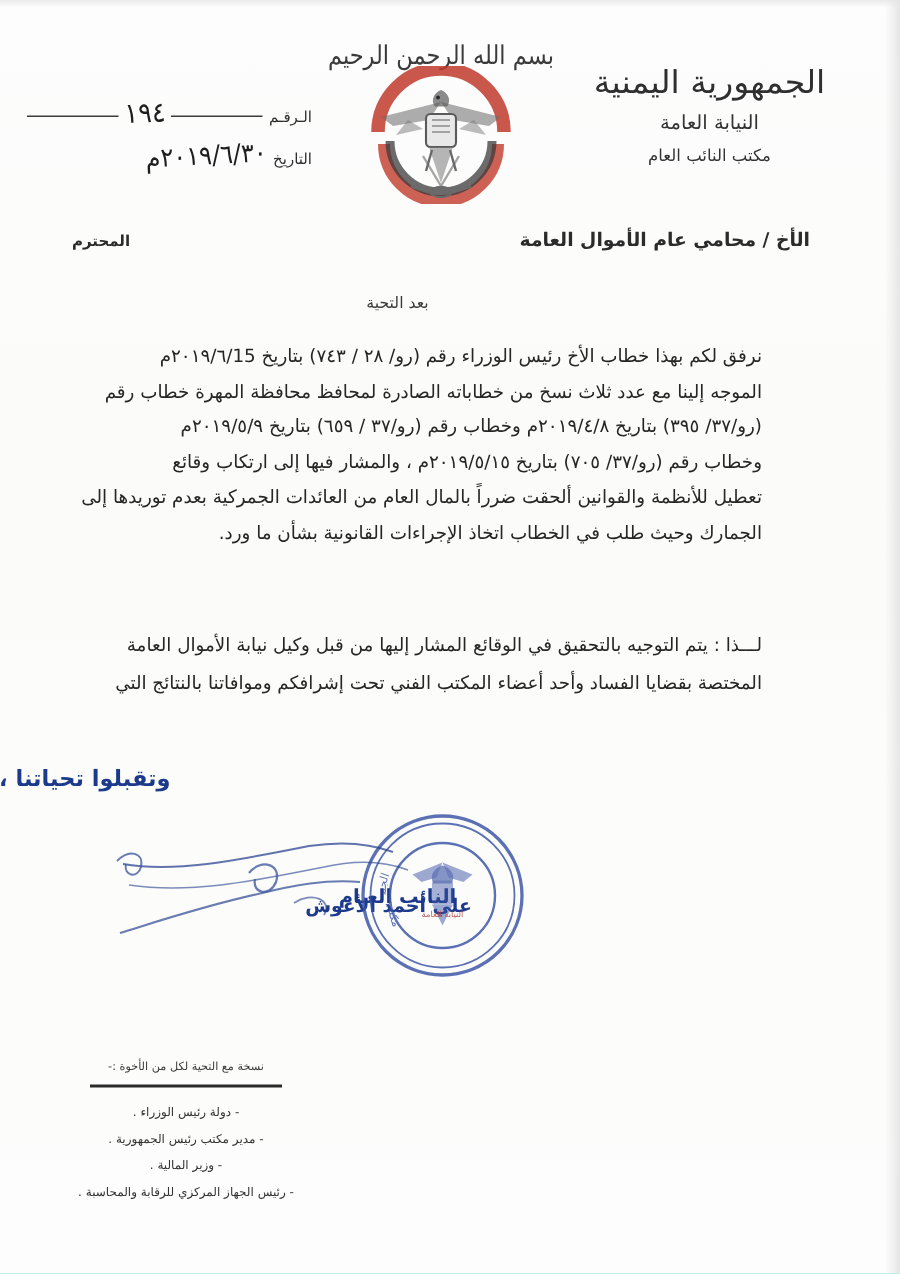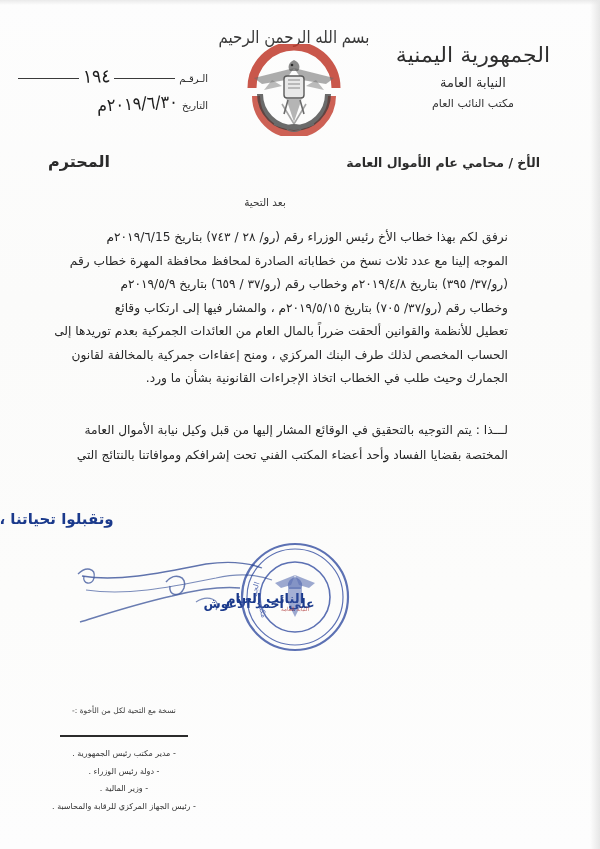--- a/index.html
+++ b/index.html
@@ -149,21 +149,21 @@
     justify-content: space-between;
     align-items: baseline;
   }
   .addressee {
     font-size: 12.5px;
     font-weight: bold;
     color: #2b2b2b;
     letter-spacing: 0.2px;
   }
   .respect {
-    font-size: 16px;
+    font-size: 10px;
     font-weight: bold;
     color: #2b2b2b;
   }
   .greeting {
     position: absolute;
     top: 196px;
     right: 0; left: 0;
     text-align: center;
     font-size: 10.5px;
     font-weight: normal;
@@ -253,21 +253,21 @@
     position: absolute;
     top: 706px;
     right: 362px;
     width: 228px;
     text-align: center;
   }
   .cc-title {
     font-size: 7.5px;
     color: #3a3a3a;
     letter-spacing: 0.2px;
-    margin-bottom: 20px;
+    margin-bottom: 8px;
     text-align: center;
   }
   .cc-rule {
     width: 128px;
     height: 2px;
     background: #2b2b2b;
     margin: 0 auto 8px auto;
   }
   .cc-item {
     font-size: 8px;
@@ -344,21 +344,20 @@
     <div class="respect">المحترم</div>
   </div>
   <div class="greeting">بعد التحية</div>
 
   <div class="body-block">
     <div class="body-line">نرفق لكم بهذا خطاب الأخ رئيس الوزراء رقم (رو/ ٢٨ / ٧٤٣) بتاريخ ٢٠١٩/٦/15م</div>
     <div class="body-line">الموجه إلينا مع عدد ثلاث نسخ من خطاباته الصادرة لمحافظ محافظة المهرة خطاب رقم</div>
     <div class="body-line">(رو/٣٧/ ٣٩٥) بتاريخ ٢٠١٩/٤/٨م وخطاب رقم (رو/٣٧ / ٦٥٩) بتاريخ ٢٠١٩/٥/٩م</div>
     <div class="body-line">وخطاب رقم (رو/٣٧/ ٧٠٥) بتاريخ ٢٠١٩/٥/١٥م ، والمشار فيها إلى ارتكاب وقائع</div>
     <div class="body-line">تعطيل للأنظمة والقوانين ألحقت ضرراً بالمال العام من العائدات الجمركية بعدم توريدها إلى</div>
-    <div class="body-line">الحساب المخصص لذلك طرف البنك المركزي ، ومنح إعفاءات جمركية بالمخالفة لقانون</div>
     <div class="body-line last">الجمارك وحيث طلب في الخطاب اتخاذ الإجراءات القانونية بشأن ما ورد.</div>
   </div>
 
   <div class="para2">
     <div class="body-line">لـــذا : يتم التوجيه بالتحقيق في الوقائع المشار إليها من قبل وكيل نيابة الأموال العامة</div>
     <div class="body-line">المختصة بقضايا الفساد وأحد أعضاء المكتب الفني تحت إشرافكم وموافاتنا بالنتائج التي</div>
   </div>
 
   <div class="closing">وتقبلوا تحياتنا ،،،</div>
   <div class="sig-title">النائب العـام</div>
@@ -396,18 +395,18 @@
       <path d="M4 66 C30 58 60 48 96 40 C120 34 142 30 164 32" fill="none" stroke="#24408f" stroke-width="1.4" opacity="0.8"></path>
       <path d="M2 18 C10 10 20 12 18 22 C16 30 6 28 8 20" fill="none" stroke="#24408f" stroke-width="1.3" opacity="0.8"></path>
       <path d="M90 26 C98 16 112 20 108 32 C104 42 92 40 94 30" fill="none" stroke="#24408f" stroke-width="1.5" opacity="0.8"></path>
       <path d="M120 46 C132 38 146 44 140 54" fill="none" stroke="#24408f" stroke-width="1.2" opacity="0.7"></path>
     </svg>
   </div>
 
   <div class="cc-block">
     <div class="cc-title">نسخة مع التحية لكل من الأخوة :-</div>
     <div class="cc-rule"></div>
+    <div class="cc-item">- دولة رئيس الوزراء .</div>
     <div class="cc-item">- مدير مكتب رئيس الجمهورية .</div>
-    <div class="cc-item">- دولة رئيس الوزراء .</div>
     <div class="cc-item">- وزير المالية .</div>
     <div class="cc-item">- رئيس الجهاز المركزي للرقابة والمحاسبة .</div>
   </div>
 </div>
 
 </body></html>

